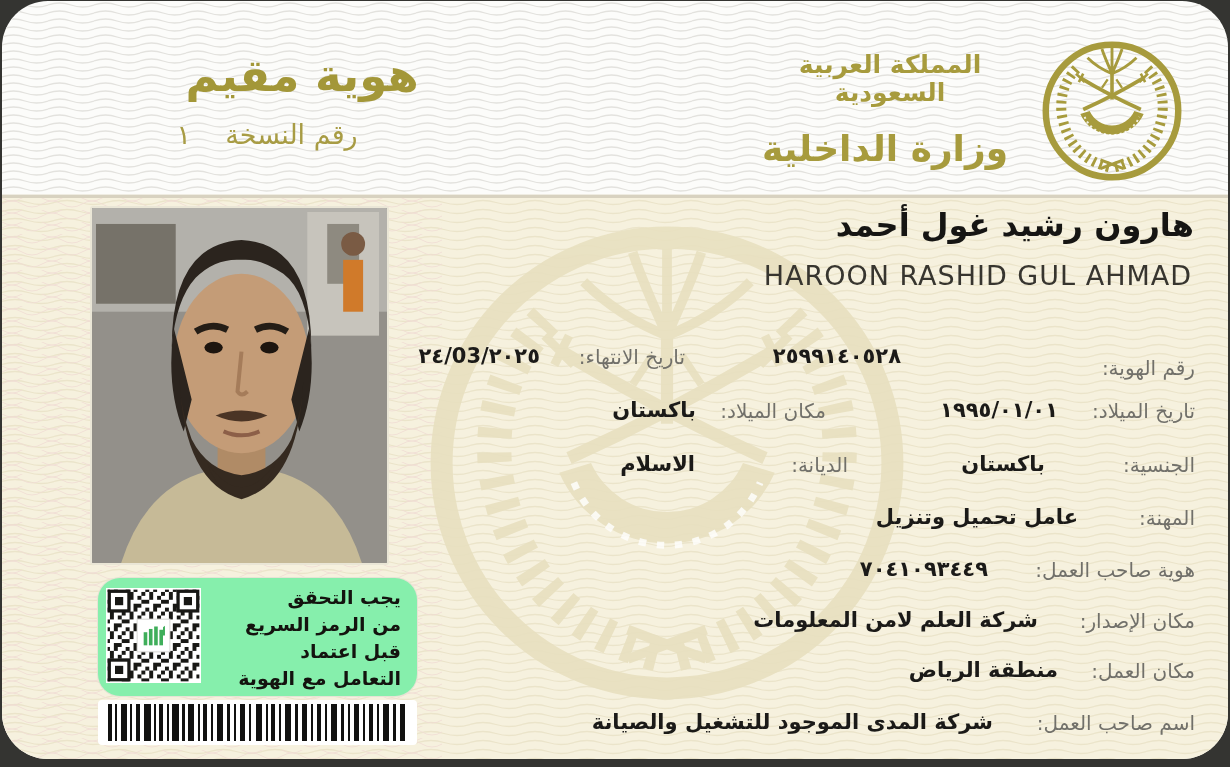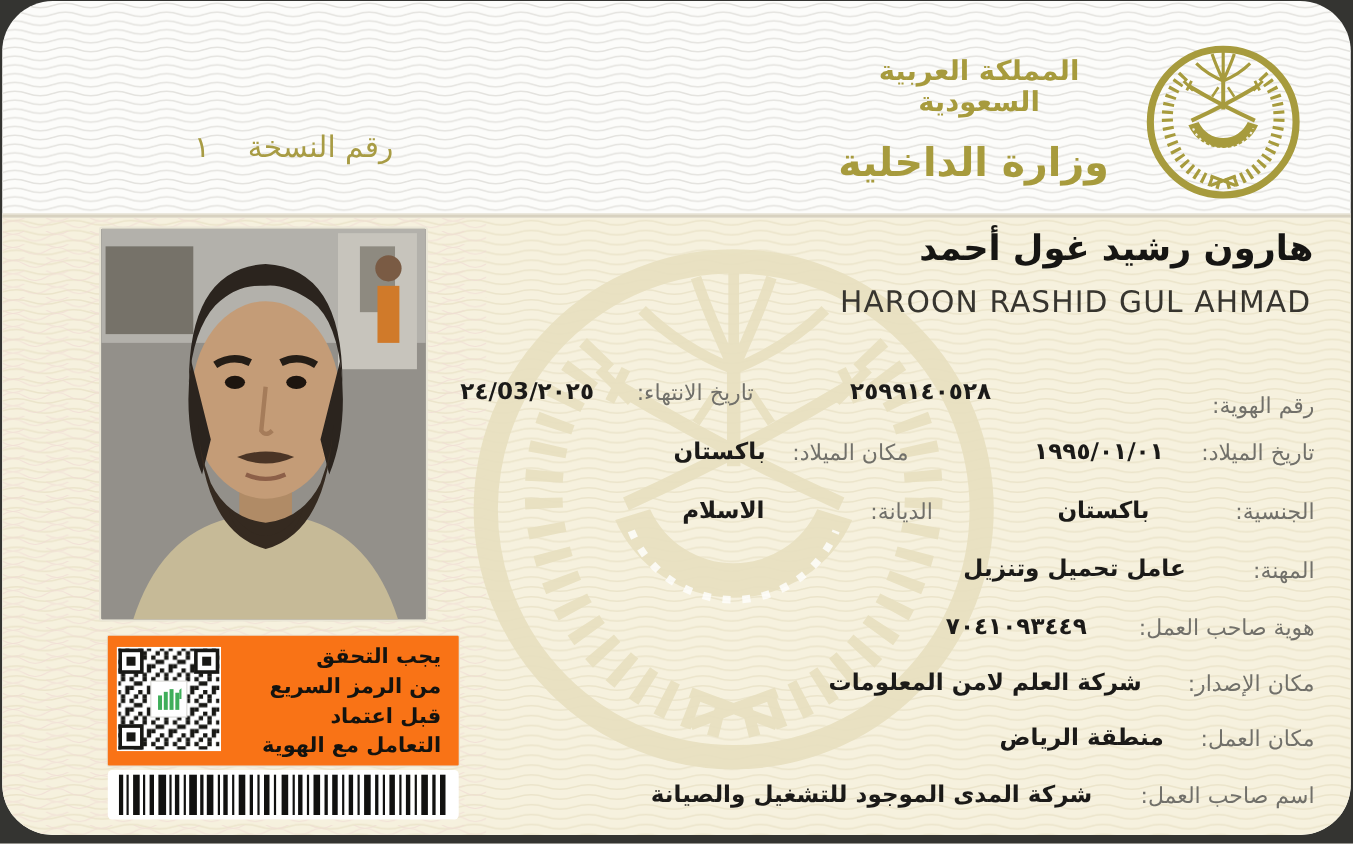--- a/index.html
+++ b/index.html
@@ -27,21 +27,21 @@
   .photo { position:absolute; left:88px; top:8px; width:299px; height:359px;
            border:2px solid #eae6d6; border-radius:3px; overflow:hidden; background:#97948e; }
 
   .name-ar { right:34px; top:8px;  font-size:32px; font-weight:bold; color:#161513; direction:rtl; }
   .name-en { right:36px; top:62px; font-size:27px; color:#37352f; letter-spacing:1px; }
 
   .lbl { font-size:20px; color:#71706a; direction:rtl; }
   .val { font-size:21px; font-weight:bold; color:#1b1a18; direction:rtl; }
 
   .qr-panel { position:absolute; left:96px; top:380px; width:319px; height:118px;
-              background:#f97316; border-radius:1px; box-shadow:0 0 0 1px #e7e3d5; }
+              background:#86efac; border-radius:22px; box-shadow:0 0 0 1px #e7e3d5; }
   .qr-code  { position:absolute; left:8px; top:10px; width:95px; height:95px; }
   .qr-text  { position:absolute; right:16px; top:6px; text-align:right;
               font-size:19px; font-weight:bold; color:#14130f; line-height:27px; direction:rtl; }
   .barcode-panel { position:absolute; left:96px; top:502px; width:319px; height:45px;
                    background:#ffffff; border-radius:4px; }
   .barcode-panel svg { position:absolute; left:10px; top:4px; }
 
   .wm { position:absolute; left:420px; top:20px; width:490px; height:490px;
         color:#e8e0c0; opacity:.9; }
   .emblem-hdr { position:absolute; left:1038px; top:38px; width:144px; height:144px; color:#a79b3d; }
@@ -92,20 +92,21 @@
   </defs>
 </svg>
 
 <div class="stage">
   <div class="card">
 
     <svg class="layer" width="1226" height="193">
       <rect width="1226" height="193" fill="url(#wave-gray)"></rect>
     </svg>
 
+    <div class="abs hdr-title">هوية مقيم</div>
     <div class="abs hdr-version" dir="rtl">
       <span>رقم النسخة</span>
       <span>&nbsp;&nbsp;</span>
       <span>١</span>
     </div>
 
     <div class="abs hdr-kingdom">المملكة العربية السعودية</div>
     <div class="abs hdr-ministry">وزارة الداخلية</div>
     <svg class="emblem-hdr" viewBox="0 0 100 100">
       <use href="#moi-emblem"></use>

